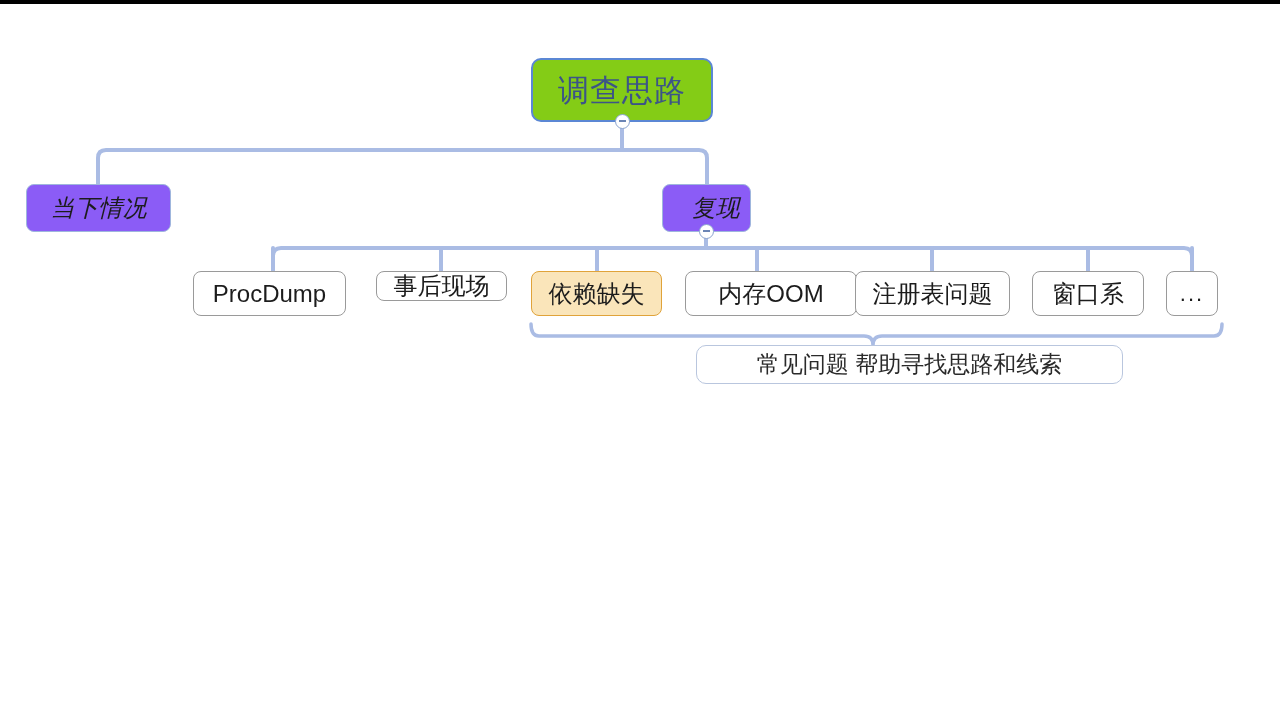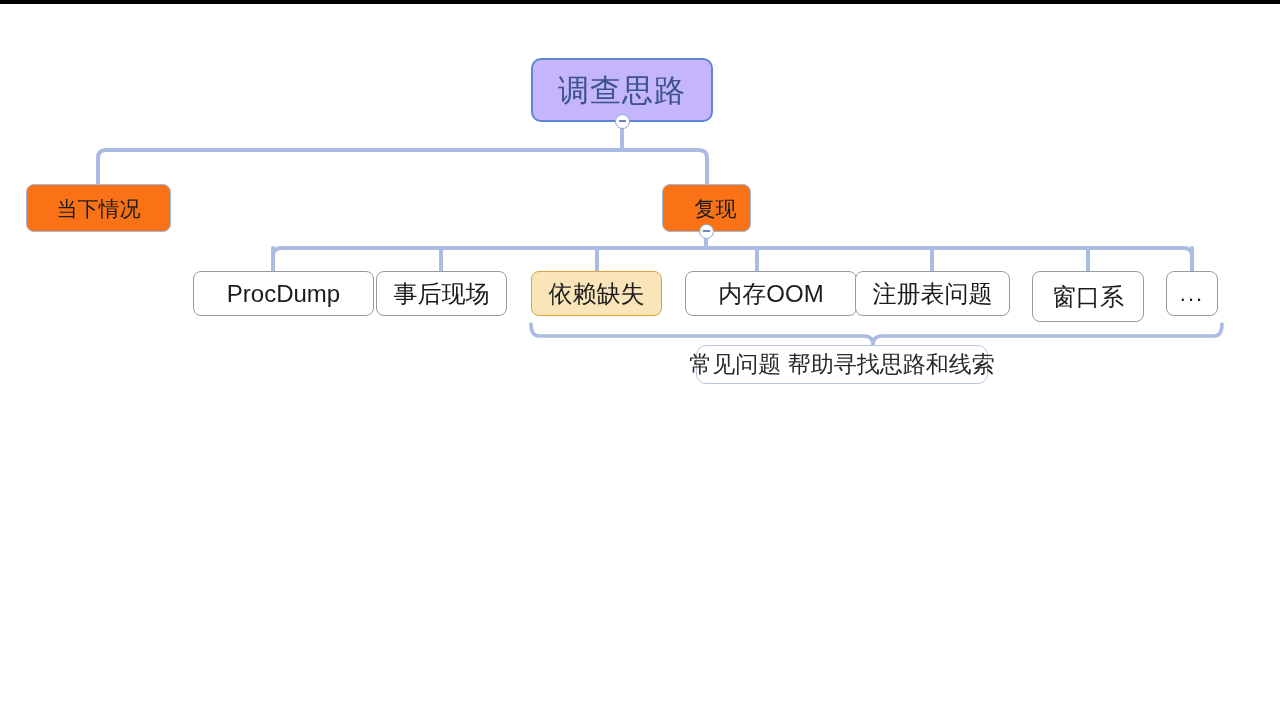--- a/index.html
+++ b/index.html
@@ -38,32 +38,33 @@
     position: absolute;
     box-sizing: border-box;
     display: flex;
     align-items: center;
     justify-content: center;
     border-radius: 8px;
     white-space: nowrap;
     line-height: 1;
   }
   .node-root {
-    background: #c4b5fd;
+    background: #84cc16;
     border: 2px solid #5b87d4;
     border-radius: 10px;
     color: #3c5488;
     font-size: 31px;
     letter-spacing: 1px;
   }
   .node-l1 {
-    background: #f97316;
+    background: #8b5cf6;
     border: 1.6px solid #9fb6dd;
     color: #1c1c1c;
-    font-size: 21px;
+    font-size: 24px;
+    font-style: italic;
   }
   .node-l2 {
     background: #ffffff;
     border: 1.5px solid #9a9a9a;
     color: #1c1c1c;
     font-size: 24px;
   }
   .node-l2.highlight {
     background: #fae5ba;
     border: 1.5px solid #e0a33a;
@@ -138,45 +139,45 @@
 
   <div class="node node-l1" style="left:26px; top:184px; width:145px; height:48px;">
     <span>当下情况</span>
   </div>
 
   <div class="node node-l1" style="left:662px; top:184px; width:89px; height:48px;padding-left:18px;">
     <span>复现</span>
   </div>
   <div class="toggle" style="left:699px; top:224px;"></div>
 
-  <div class="node node-l2" style="left:193px; top:271px; width:181px; height:45px;">
+  <div class="node node-l2" style="left:193px; top:271px; width:153px; height:45px;">
     <span>ProcDump</span>
   </div>
 
-  <div class="node node-l2" style="left:376px; top:271px; width:131px; height:45px;">
+  <div class="node node-l2" style="left:376px; top:271px; width:131px; height:30px;">
     <span>事后现场</span>
   </div>
 
   <div class="node node-l2 highlight" style="left:531px; top:271px; width:131px; height:45px;text-align:center;">
     <span>依赖缺失</span>
   </div>
 
   <div class="node node-l2" style="left:685px; top:271px; width:172px; height:45px;text-align:center;">
     <span>内存OOM</span>
   </div>
 
   <div class="node node-l2" style="left:855px; top:271px; width:155px; height:45px;align-items:center;">
     <span>注册表问题</span>
   </div>
 
-  <div class="node node-l2" style="left:1032px; top:271px; width:112px; height:51px;">
+  <div class="node node-l2" style="left:1032px; top:271px; width:112px; height:45px;">
     <span>窗口系</span>
   </div>
 
   <div class="node node-l2" style="left:1166px; top:271px; width:52px; height:45px;">
     <span class="dots">...</span>
   </div>
 
-  <div class="node node-summary" style="left:696px; top:345px; width:292px; height:39px;">
+  <div class="node node-summary" style="left:696px; top:345px; width:427px; height:39px;">
     <span>常见问题 帮助寻找思路和线索</span>
   </div>
 
 </div>
 
 </body></html>

